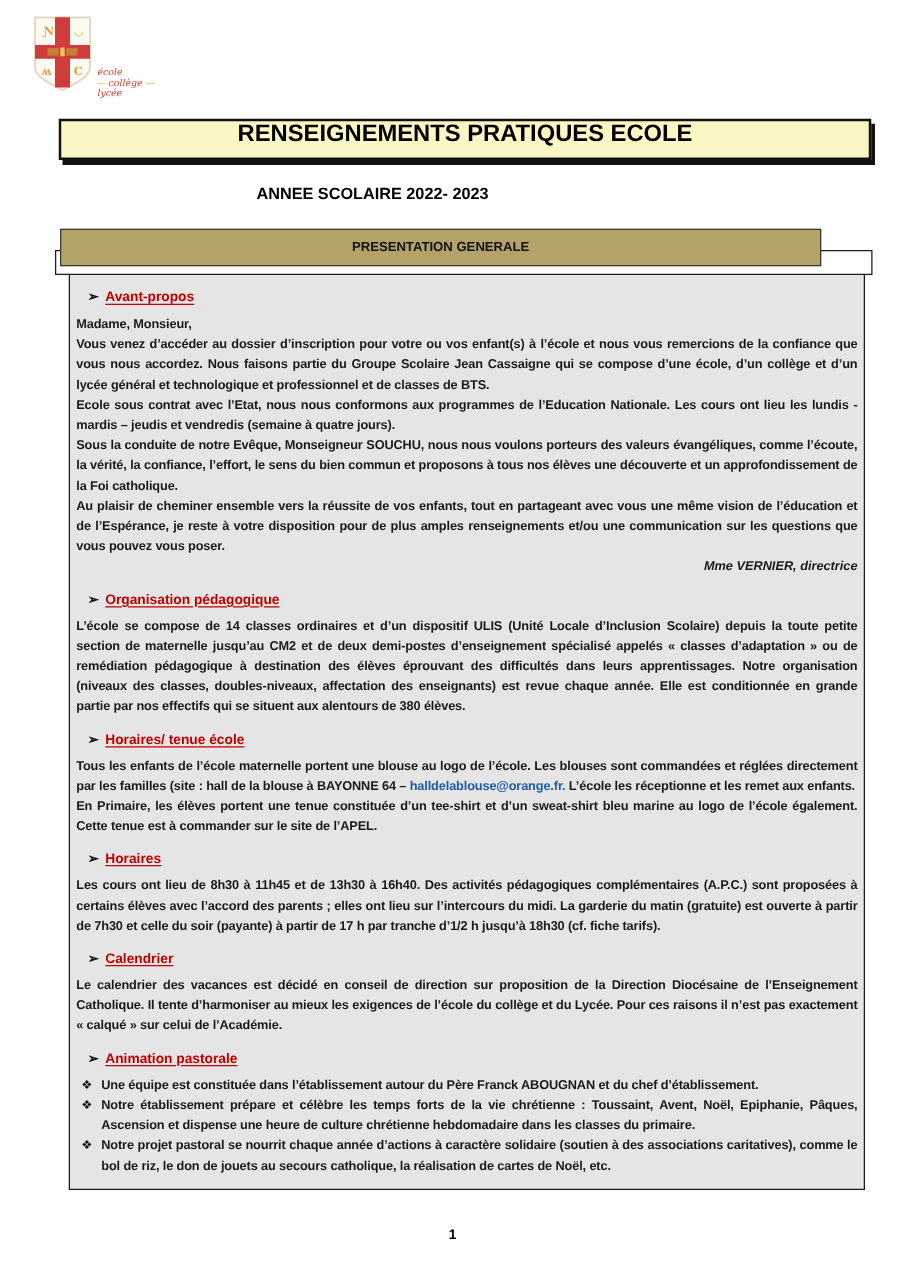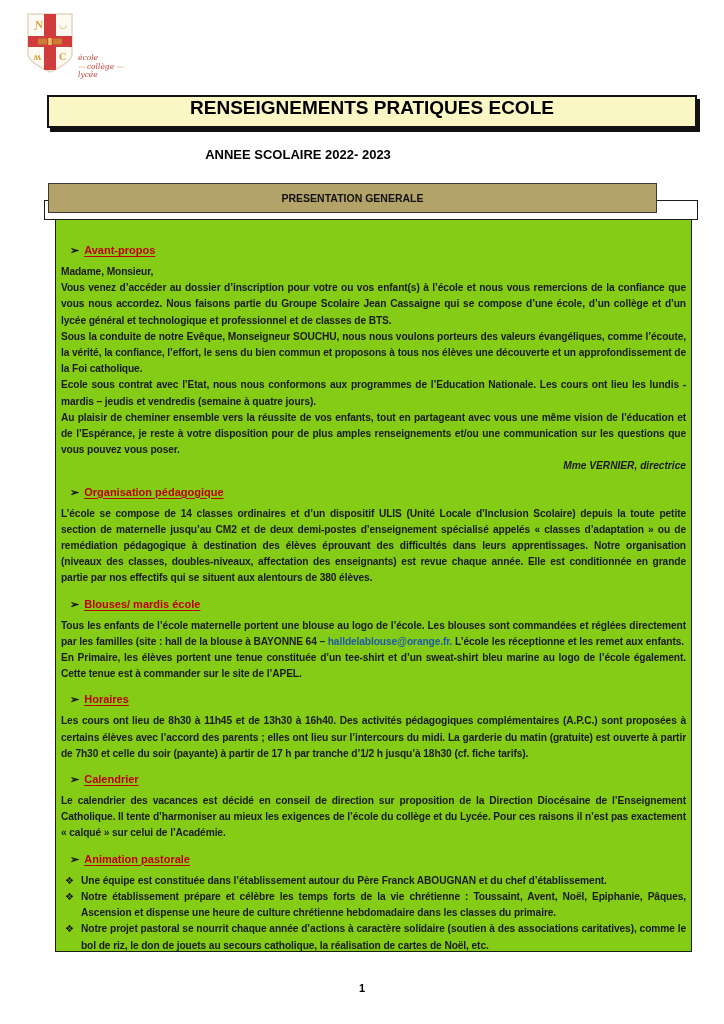--- a/index.html
+++ b/index.html
@@ -44,22 +44,22 @@
   .presentation-bar span { font-size: 10.5px; font-weight: bold; color: #111; }
 
   .white-strip {
     position: absolute; left: 44px; top: 200px; width: 654px; height: 20px;
     background: #ffffff; border: 1.5px solid #1b1b1b; z-index: 2;
   }
 
   
   .main-box {
     position: absolute; left: 55px; top: 219px; width: 637px; height: 733px;
-    border: 1.5px solid #1b1b1b; background: #84cc16; z-index: 1;
-    padding: 18px 5px 0 5px; overflow: hidden;
+    border: 1.5px solid #1b1b1b; background: #e5e5e5; z-index: 1;
+    padding: 6px 5px 0 5px; overflow: hidden;
   }
 
   .sec-head { margin: 9px 0 7px 9px; line-height: 14px; white-space: nowrap; }
   .sec-head.first { margin-top: 4px; }
   .sec-head .arrow { color: #111; font-size: 11px; font-weight: bold; margin-right: 5px; }
   .sec-head .sec-title {
     color: #c00000; font-size: 11px; font-weight: bold;
     text-decoration: underline; text-underline-offset: 2px;
   }
 
@@ -119,32 +119,32 @@
 </div>
 <div class="white-strip"></div>
 
 <div class="main-box">
 
   <div class="sec-head first">
     <span class="arrow">➢</span><span class="sec-title">Avant-propos</span>
   </div>
   <p class="body-p">Madame, Monsieur,</p>
   <p class="body-p">Vous venez d’accéder au dossier d’inscription pour votre ou vos enfant(s) à l’école et nous vous remercions de la confiance que vous nous accordez. Nous faisons partie du Groupe Scolaire Jean Cassaigne qui se compose d’une école, d’un collège et d’un lycée général  et technologique et professionnel et de classes de BTS.</p>
+  <p class="body-p">Ecole sous contrat avec l’Etat, nous nous conformons aux programmes de l’Education Nationale. Les cours ont lieu les lundis - mardis – jeudis et vendredis (semaine à quatre jours).</p>
   <p class="body-p">Sous la conduite de notre Evêque, Monseigneur SOUCHU, nous nous voulons porteurs des valeurs évangéliques, comme l’écoute, la vérité, la confiance, l’effort, le sens du bien commun et proposons à tous nos élèves une découverte et un approfondissement de la Foi catholique.</p>
-  <p class="body-p">Ecole sous contrat avec l’Etat, nous nous conformons aux programmes de l’Education Nationale. Les cours ont lieu les lundis - mardis – jeudis et vendredis (semaine à quatre jours).</p>
   <p class="body-p">Au plaisir de cheminer ensemble vers la réussite de vos enfants, tout en partageant avec vous une même vision de l’éducation et de l’Espérance, je reste à votre disposition pour de plus amples renseignements et/ou une communication sur les questions que vous pouvez vous poser.</p>
   <div class="sig">Mme VERNIER, directrice</div>
 
   <div class="sec-head">
     <span class="arrow">➢</span><span class="sec-title">Organisation pédagogique</span>
   </div>
   <p class="body-p">L’école se compose de 14 classes ordinaires et d’un dispositif ULIS (Unité Locale d’Inclusion Scolaire) depuis la toute petite section de maternelle jusqu’au CM2 et de deux demi-postes d’enseignement spécialisé appelés « classes d’adaptation » ou de remédiation pédagogique à destination des élèves éprouvant des difficultés dans leurs apprentissages. Notre organisation (niveaux des classes, doubles-niveaux, affectation des enseignants) est revue chaque année. Elle est conditionnée en grande partie par nos effectifs qui se situent aux alentours de 380 élèves.</p>
 
   <div class="sec-head">
-    <span class="arrow">➢</span><span class="sec-title">Blouses/ mardis école</span>
+    <span class="arrow">➢</span><span class="sec-title">Horaires/ tenue école</span>
   </div>
   <p class="body-p"><span>Tous les enfants de l’école maternelle portent une blouse au logo de l’école. Les blouses sont commandées et réglées directement par les familles (site : hall de la blouse à BAYONNE 64 – </span><a class="email">halldelablouse@orange.fr.</a><span>  L’école les réceptionne et les remet aux enfants.</span></p>
   <p class="body-p">En Primaire, les élèves portent une tenue constituée d’un tee-shirt et d’un sweat-shirt bleu marine au logo de l’école également. Cette tenue est à commander sur le site de l’APEL.</p>
 
   <div class="sec-head">
     <span class="arrow">➢</span><span class="sec-title">Horaires</span>
   </div>
   <p class="body-p">Les cours ont lieu de 8h30 à 11h45 et de 13h30 à 16h40. Des activités pédagogiques complémentaires (A.P.C.) sont proposées à certains élèves avec l’accord des parents ; elles ont lieu sur l’intercours du midi. La garderie du matin (gratuite) est ouverte à partir de 7h30 et celle du soir (payante) à partir de 17 h par tranche d’1/2 h jusqu’à 18h30 (cf. fiche tarifs).</p>
 
   <div class="sec-head">

